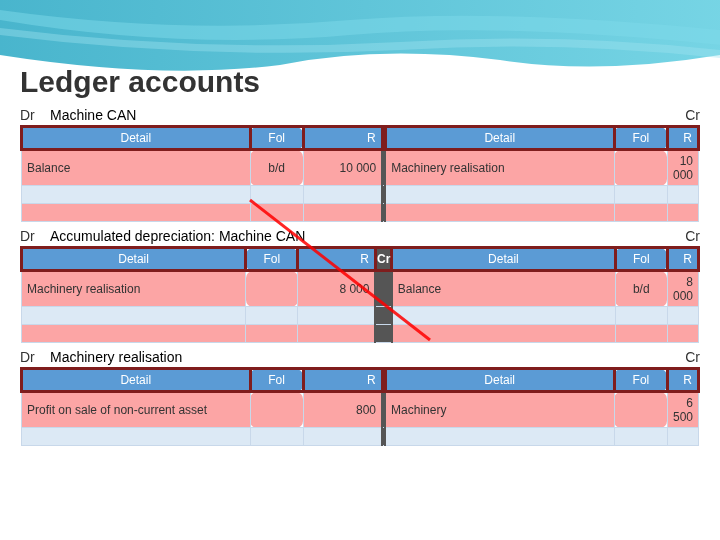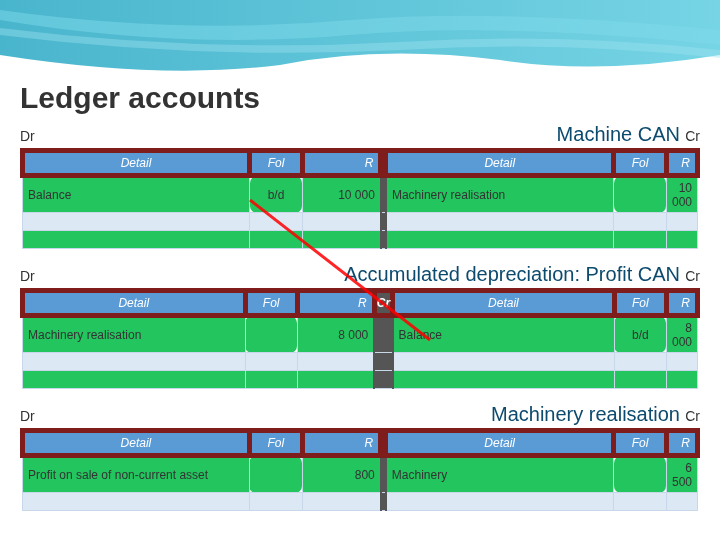--- a/index.html
+++ b/index.html
@@ -18,55 +18,55 @@
       top: 0;
       left: 0;
       width: 100%;
       height: 80px;
       z-index: 0;
     }
 
     .content {
       position: relative;
       z-index: 1;
-      padding: 26px 20px 10px 20px;
+      padding: 10px 20px 10px 20px;
     }
 
     .page-title {
       font-size: 30px;
       font-weight: bold;
       color: #333;
       margin-bottom: 8px;
       margin-top: 55px;
     }
 
     
     .ledger-section {
-      margin-bottom: 14px;
+      margin-bottom: 6px;
     }
 
     .ledger-header-row {
       display: flex;
       align-items: baseline;
       margin-bottom: 2px;
     }
 
     .ledger-dr {
       font-size: 14px;
       color: #333;
       font-weight: normal;
       margin-right: 10px;
       min-width: 20px;
     }
 
     .ledger-title-center {
       flex: 1;
-      text-align: right;
-      font-size: 20px;
-      color: #0c4a6e;
+      text-align: left;
+      font-size: 14px;
+      color: #000000;
       font-weight: normal;
     }
 
     .ledger-cr {
       font-size: 14px;
       color: #333;
       font-weight: normal;
       min-width: 20px;
       text-align: right;
     }
@@ -79,26 +79,25 @@
     }
 
     thead tr {
       background-color: #5b9bd5;
       color: white;
     }
 
     thead th {
       padding: 3px 5px;
       font-weight: normal;
-      border: 5px solid #7f1d1d;
-      font-style: italic;
+      border: 3px solid #7f1d1d;
     }
 
     tbody tr {
-      background-color: #22c55e;
+      background-color: #fca5a5;
     }
 
     tbody tr:nth-child(even) {
       background-color: #dce9f5;
     }
 
     tbody td {
       padding: 3px 5px;
       border: 1px solid #c8d8ea;
       color: #333;
@@ -205,21 +204,21 @@
             <td></td>
             <td></td>
         </tr>
       </tbody>
     </table>
   </div>
 
   <div class="ledger-section">
     <div class="ledger-header-row">
       <span class="ledger-dr">Dr</span>
-      <span class="ledger-title-center">Accumulated depreciation: Profit CAN</span>
+      <span class="ledger-title-center">Accumulated depreciation: Machine CAN</span>
       <span class="ledger-cr">Cr</span>
     </div>
     <table>
       <thead>
         <tr>
           <th class="col-detail">Detail</th>
           <th class="col-fol">Fol</th>
           <th class="col-r">R</th>
           <th class="divider-col" style="color:white; font-weight:bold; text-align:center; font-size:12px;">Cr</th>
           <th class="col-detail">Detail</th>

